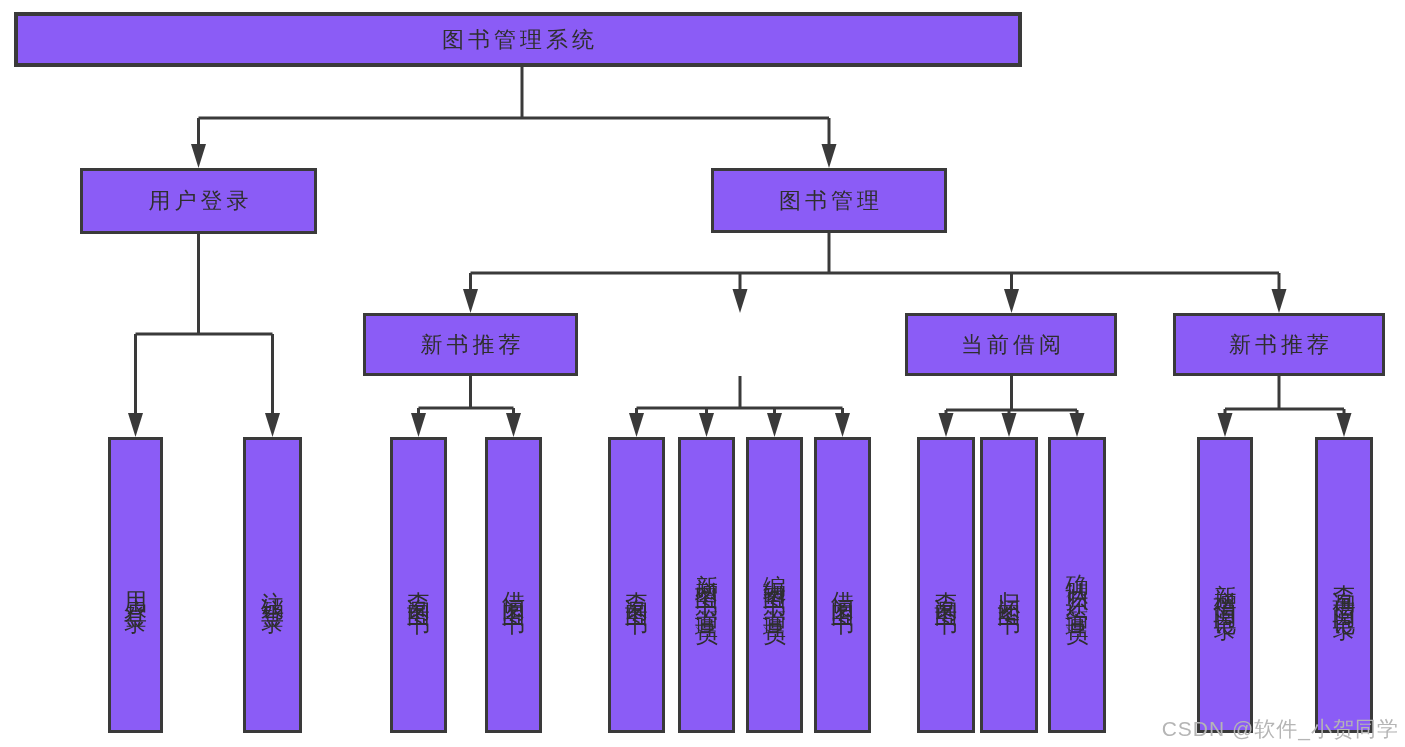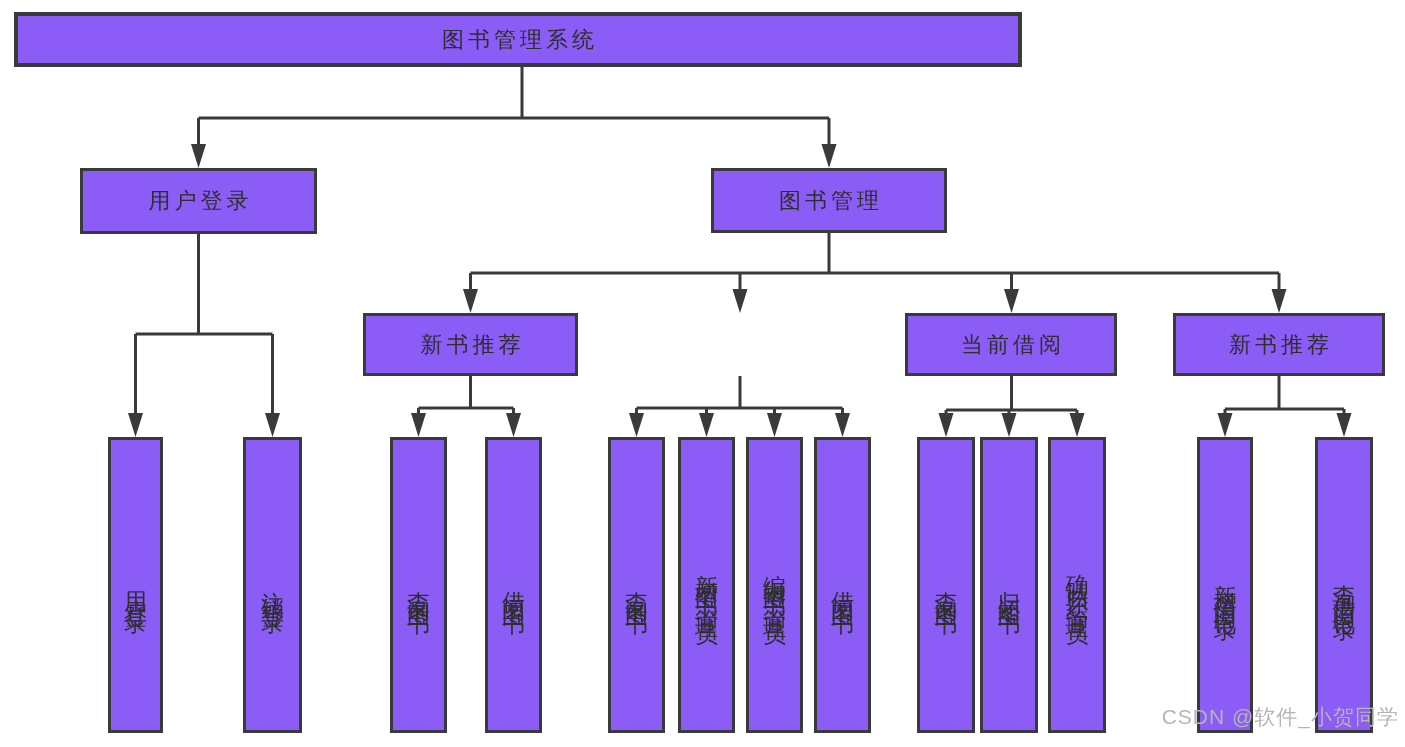--- a/index.html
+++ b/index.html
@@ -47,21 +47,21 @@
   .v-text {
     writing-mode: vertical-rl;
     font-size: 23px;
     letter-spacing: 7px;
     line-height: 1;
     color: #2e2e2e;
   }
   .watermark {
     position: absolute;
     right: 6px;
-    bottom: 16px;
+    bottom: 4px;
     font-size: 21px;
     color: #b5b5b5;
     letter-spacing: 1px;
     white-space: nowrap;
   }
 </style>
 </head>
 <body>
 
 <div class="stage">

